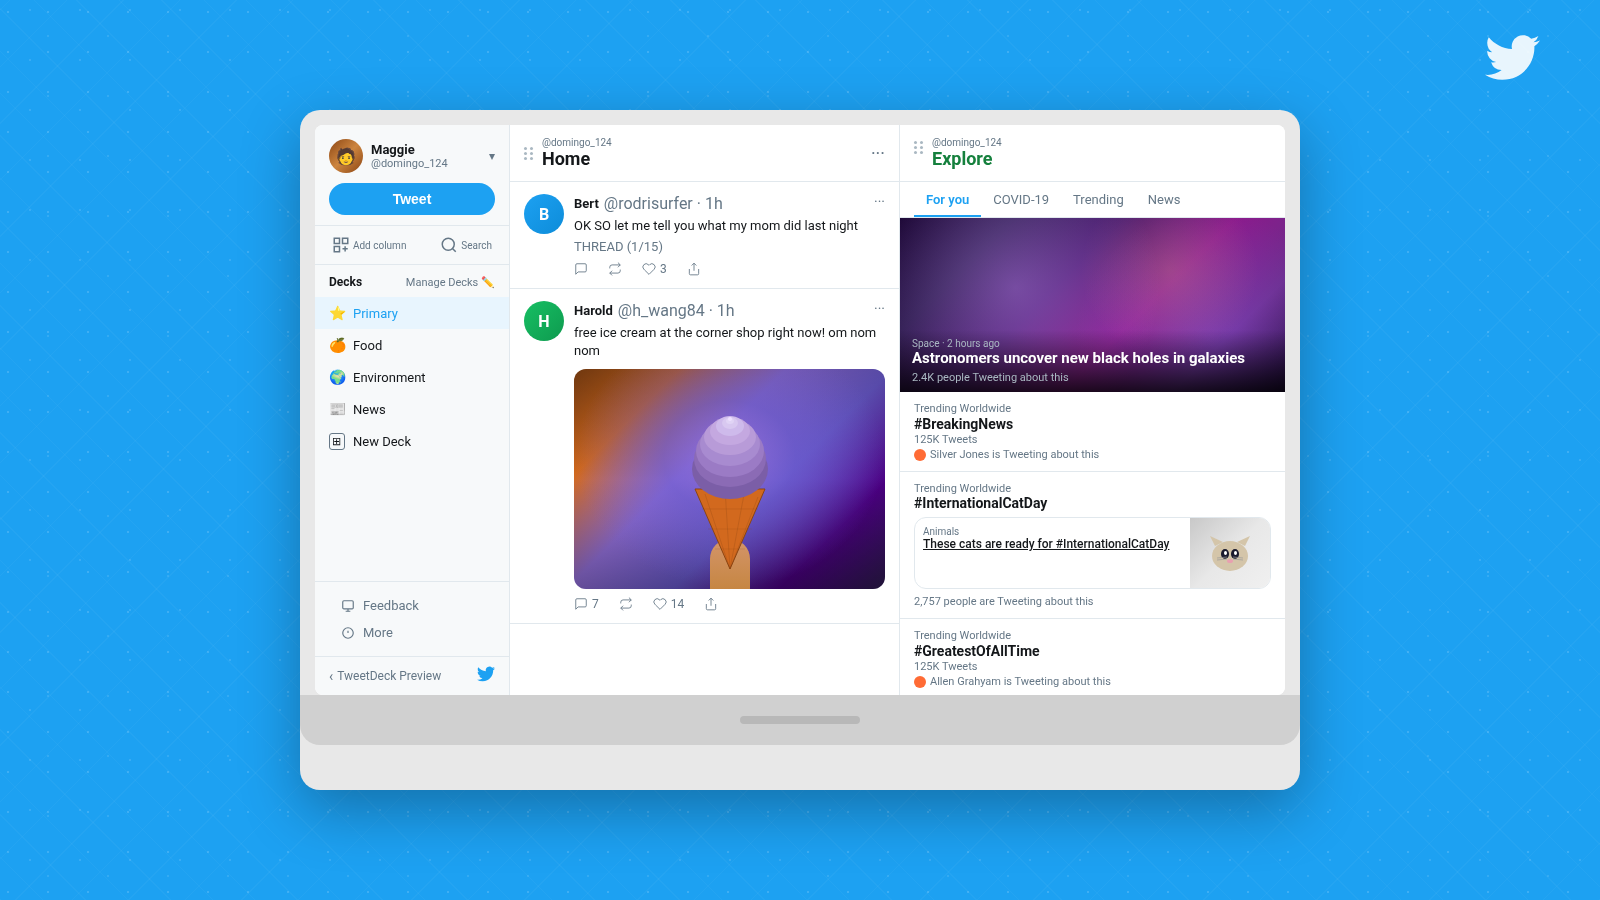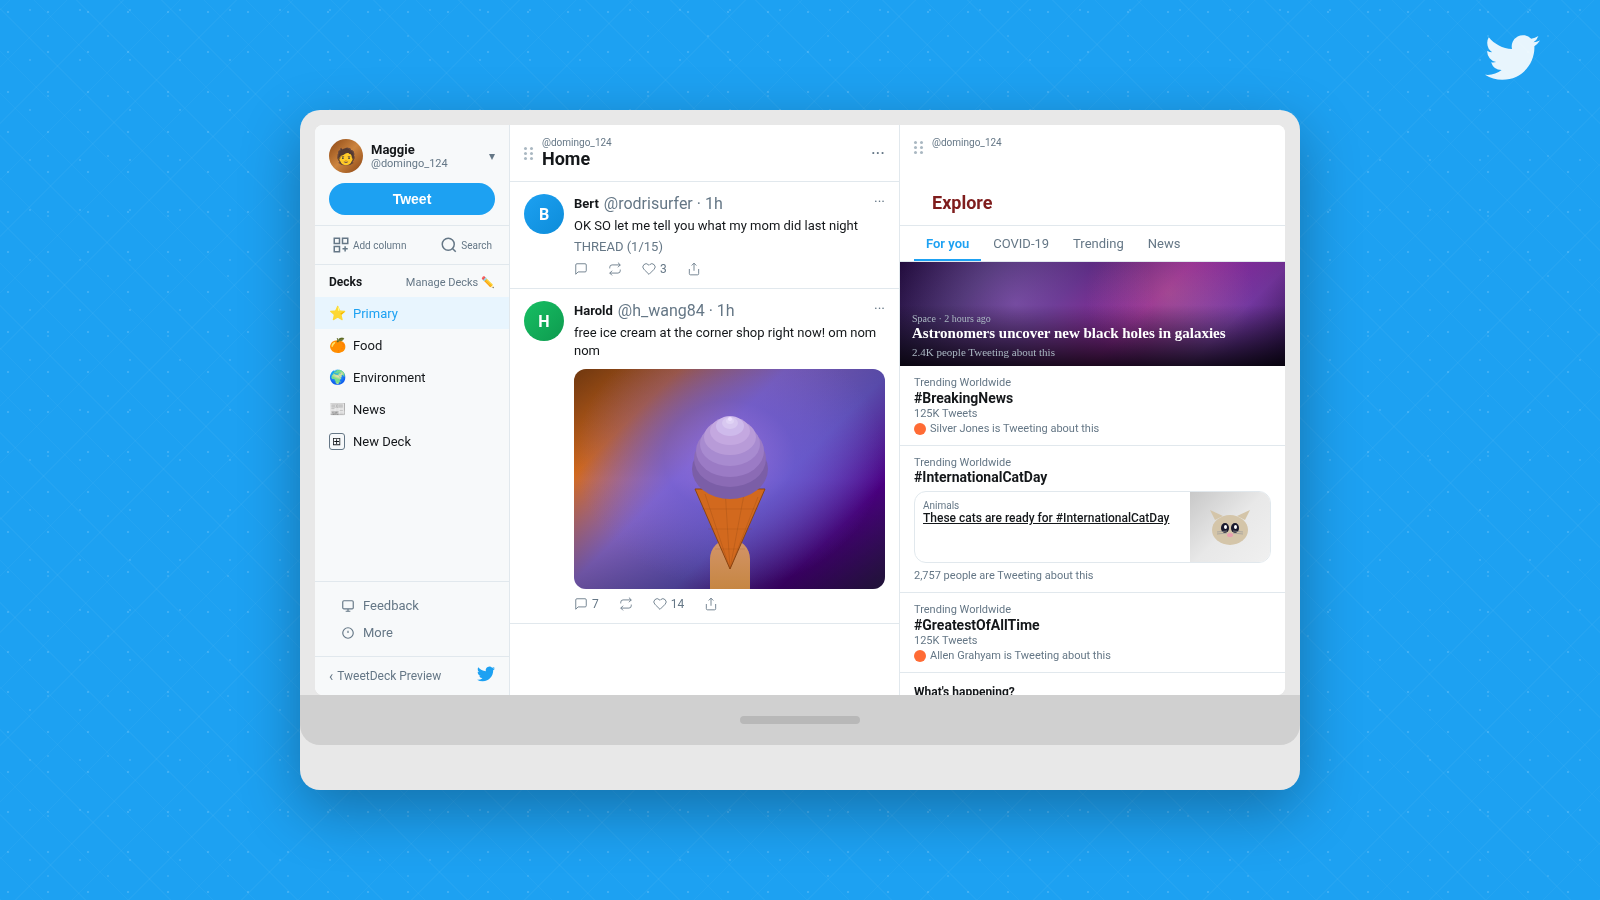--- a/index.html
+++ b/index.html
@@ -413,22 +413,21 @@
       flex-direction: column;
       overflow: hidden;
     }
     .explore-source {
       font-size: 10px;
       color: #657786;
     }
     .explore-title {
       font-size: 18px;
       font-weight: 700;
-      color: #7f1d1d;
-      margin-top: 44px;
+      color: #15803d;
     }
     .explore-tabs {
       display: flex;
       border-bottom: 1px solid #e1e8ed;
       padding: 0 14px;
     }
     .explore-tab {
       padding: 10px 12px;
       font-size: 13px;
       color: #657786;
@@ -447,23 +446,22 @@
       right: 0;
       height: 2px;
       background: #1DA1F2;
     }
     .explore-body {
       flex: 1;
       overflow-y: auto;
     }
     .news-hero {
       position: relative;
-      height: 104px;
+      height: 174px;
       overflow: hidden;
-      font-family: Liberation Serif, serif;
     }
     .news-hero-bg {
       width: 100%;
       height: 100%;
       background: linear-gradient(135deg, #1a0533 0%, #2d1b4e 20%, #4a1a6e 40%, #8B1A8B 60%, #6B2D8B 80%, #1a0533 100%);
       position: relative;
     }
     .news-hero-bg::before {
       content: '';
       position: absolute;

